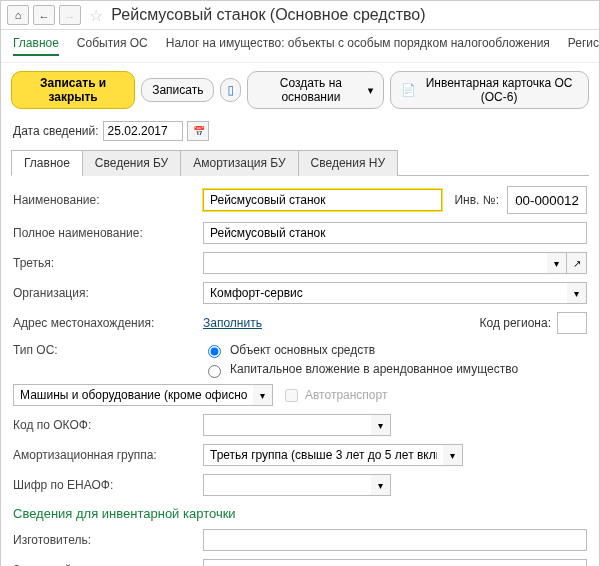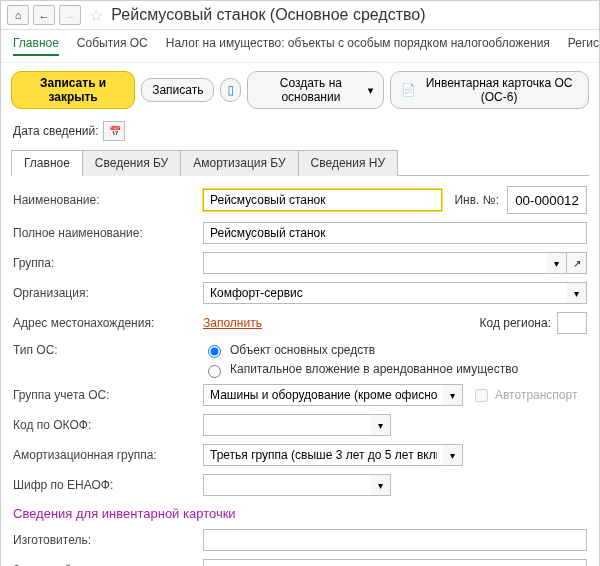--- a/index.html
+++ b/index.html
@@ -64,23 +64,23 @@
   }
   .fld.wide { flex: 1; }
   .fld.hl { border: 1px solid #d4b800; outline: 1px solid #ffdf3f; }
   .combo { display: flex; flex: 1; }
   .combo .fld { flex: 1; border-right: none; }
   .combo .cbtn {
     width: 20px; height: 22px; border: 1px solid #bbb;
     background: #f6f6f6; font-size: 10px; cursor: pointer; border-left: none;
   }
   .combo .cbtn + .cbtn { border-left: none; }
-  .link { color: #c2410c; text-decoration: underline; cursor: pointer; }
+  .link { color: #0c4a6e; text-decoration: underline; cursor: pointer; }
   .radio-row { display: flex; align-items: flex-start; gap: 6px; margin-left: 190px; margin-bottom: 6px; }
-  .section { color: #a21caf; font-size: 13px; margin: 10px 0 8px; }
+  .section { color: #15803d; font-size: 13px; margin: 10px 0 8px; }
   .invlabel { margin-left: 12px; margin-right: 8px; }
   .smallfld { width: 80px; height: 28px; border: 1px solid #bbb; text-align: center; }
   .chk { display: flex; align-items: center; gap: 4px; color: #aaa; margin-left: 8px; }
   .region { width: 30px; height: 22px; border: 1px solid #bbb; margin-left: 6px; }
 </style>
 </head>
 <body>
 
 <div class="window">
   <div class="titlebar">
@@ -109,20 +109,21 @@
         <span class="ico">▾</span>
       </button>
     <button class="btn">
         <span>📄</span> 
         <span>Инвентарная карточка ОС (ОС-6)</span>
       </button>
   </div>
 
   <div class="date-row">
     <span>Дата сведений:</span>
+    <input type="text" value="25.02.2017" style="">
     <button class="calbtn">📅</button>
   </div>
 
   <div class="tabs">
     <div class="tab active">Главное</div>
     <div class="tab">Сведения БУ</div>
     <div class="tab">Амортизация БУ</div>
     <div class="tab">Сведения НУ</div>
   </div>
 
@@ -133,21 +134,21 @@
       <span class="invlabel">Инв. №:</span>
       <input class="smallfld" value="00-000012" style="">
     </div>
 
     <div class="row">
       <span class="lbl">Полное наименование:</span>
       <input class="fld wide" value="Рейсмусовый станок" style="">
     </div>
 
     <div class="row">
-      <span class="lbl">Группа:</span>
+      <span class="lbl">Третья:</span>
       <div class="combo">
         <input class="fld" value="" style="">
         <button class="cbtn">▾</button>
         <button class="cbtn">↗</button>
       </div>
     </div>
 
     <div class="row">
       <span class="lbl">Организация:</span>
       <div class="combo">
@@ -170,21 +171,20 @@
         <input type="radio" name="tos" checked="" style="">
         <span>Объект основных средств</span>
       </label>
     </div>
     <div class="radio-row">
       <input type="radio" name="tos" style="">
       <span>Капитальное вложение в арендованное имущество</span>
     </div>
 
     <div class="row">
-      <span class="lbl">Группа учета ОС:</span>
       <div class="combo" style="flex:0 0 260px">
         <input class="fld" value="Машины и оборудование (кроме офисного)" style="">
         <button class="cbtn">▾</button>
       </div>
       <label class="chk">
         <input type="checkbox" disabled="" style="">
         <span>Автотранспорт</span>
       </label>
     </div>
 

